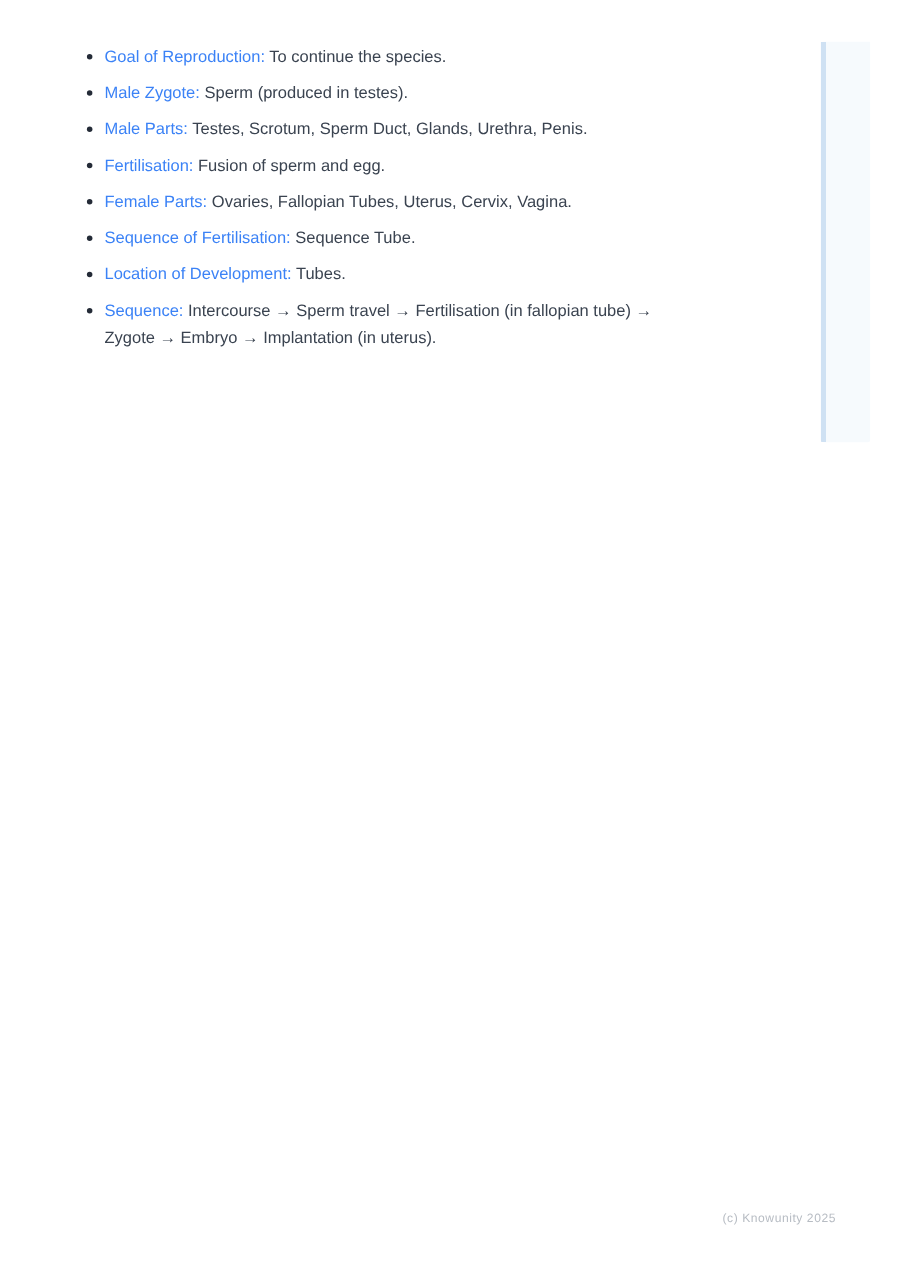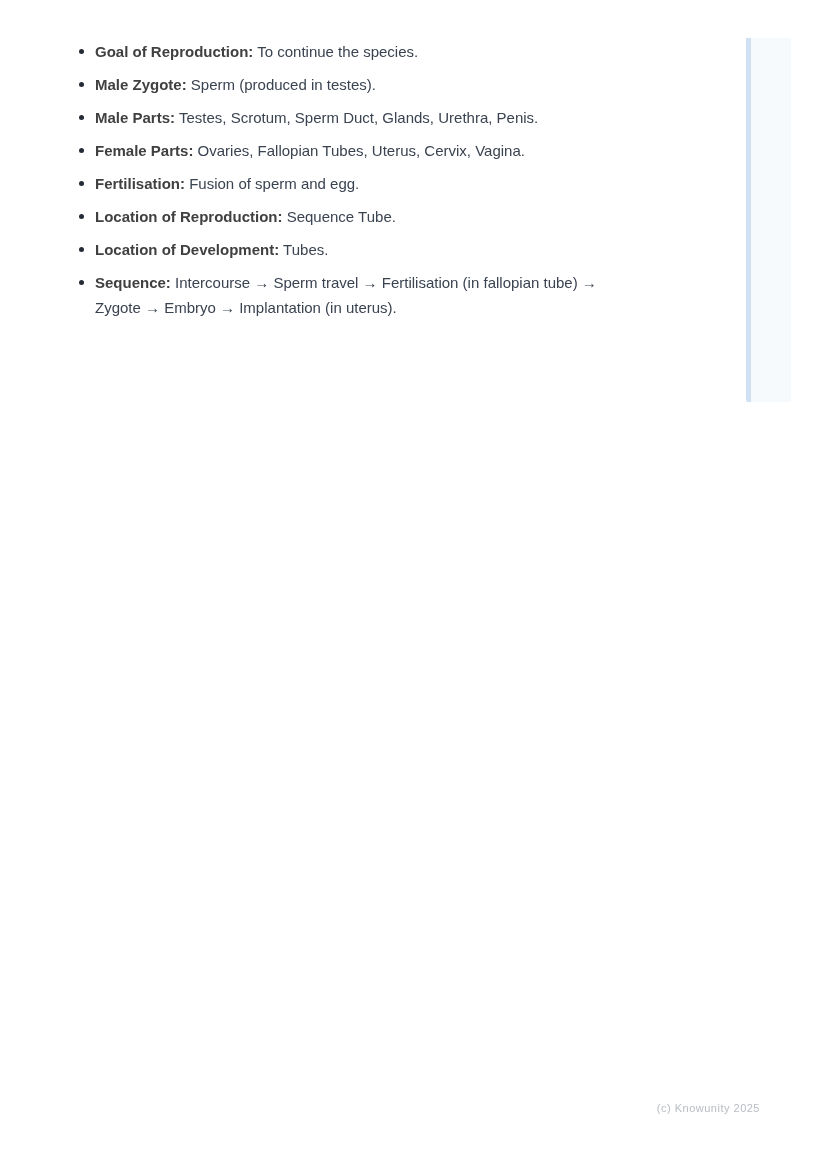--- a/index.html
+++ b/index.html
@@ -35,22 +35,22 @@
   .notes-list li .bullet {
     position: absolute;
     left: 1px;
     top: 10px;
     width: 5px;
     height: 5px;
     border-radius: 50%;
     background: #242b37;
   }
   .notes-list li strong {
-    font-weight: 700;
-    color: #404040;
+    font-weight: 400;
+    color: #3b82f6;
   }
   .side-accent-panel {
     position: absolute;
     left: 746px;
     top: 38px;
     width: 40px;
     height: 364px;
     background: #f6fafd;
     border-left: 5px solid #cfe1f3;
     border-radius: 0 0 2px 2px;
@@ -81,31 +81,31 @@
       <strong>Male Zygote:</strong>
       <span>Sperm (produced in testes).</span>
     </li>
     <li>
       <span class="bullet"></span>
       <strong>Male Parts:</strong>
       <span>Testes, Scrotum, Sperm Duct, Glands, Urethra, Penis.</span>
     </li>
     <li>
       <span class="bullet"></span>
+      <strong>Fertilisation:</strong>
+      <span>Fusion of sperm and egg.</span>
+    </li>
+    <li>
+      <span class="bullet"></span>
       <strong>Female Parts:</strong>
       <span>Ovaries, Fallopian Tubes, Uterus, Cervix, Vagina.</span>
     </li>
     <li>
       <span class="bullet"></span>
-      <strong>Fertilisation:</strong>
-      <span>Fusion of sperm and egg.</span>
-    </li>
-    <li>
-      <span class="bullet"></span>
-      <strong>Location of Reproduction:</strong>
+      <strong>Sequence of Fertilisation:</strong>
       <span>Sequence Tube.</span>
     </li>
     <li>
       <span class="bullet"></span>
       <strong>Location of Development:</strong>
       <span>Tubes.</span>
     </li>
     <li>
       <span class="bullet"></span>
       <strong>Sequence:</strong>

